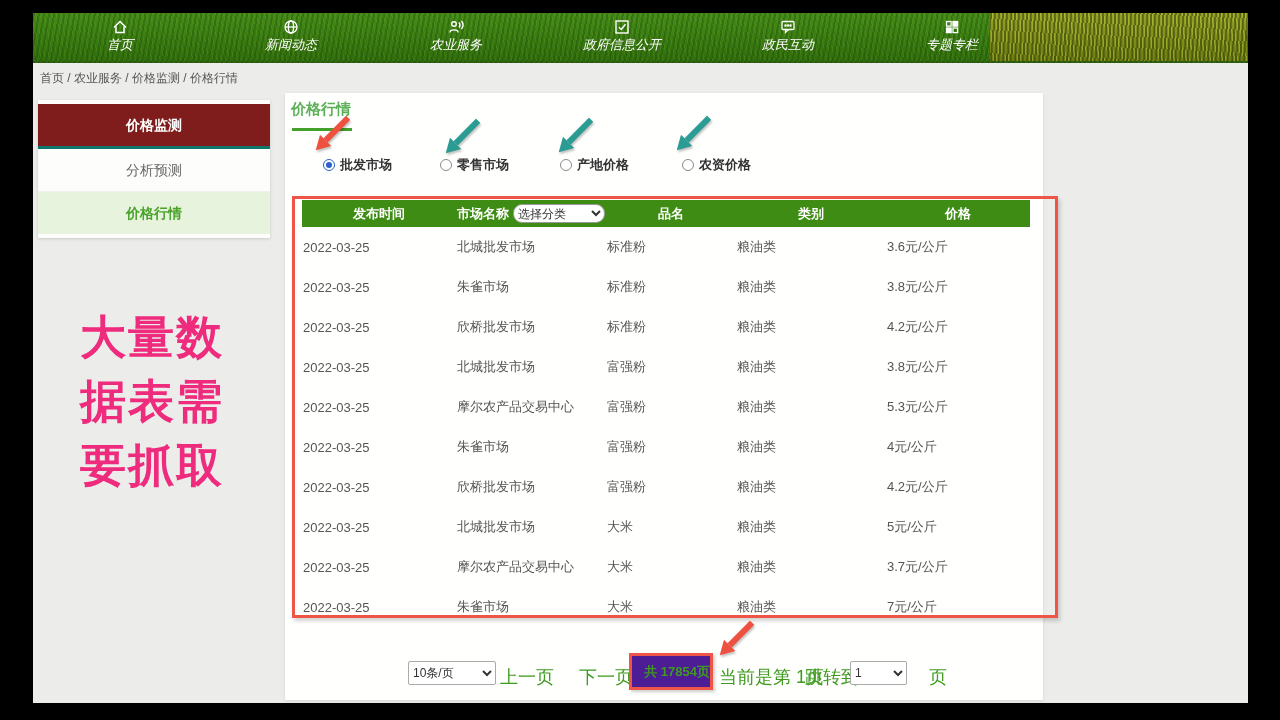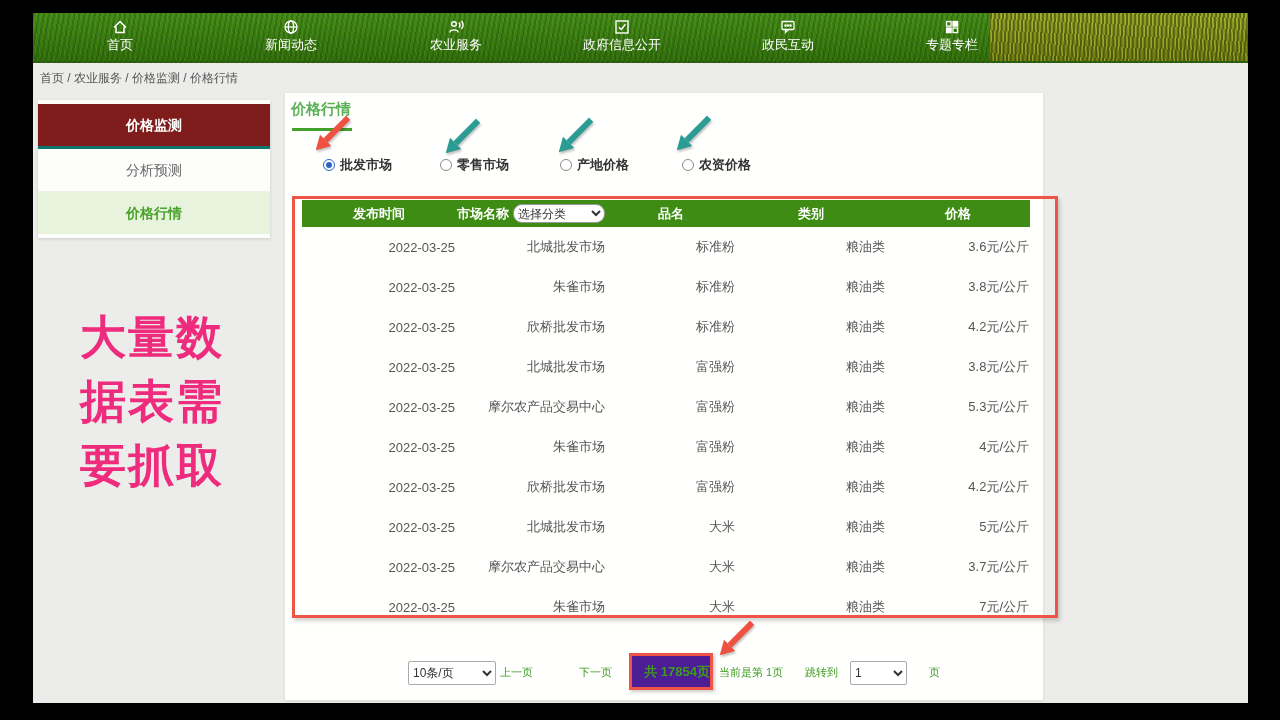--- a/index.html
+++ b/index.html
@@ -7,21 +7,21 @@
           font-family:"Liberation Sans","DejaVu Sans",sans-serif;}
   .page{position:absolute;left:33px;top:13px;width:1215px;height:690px;background:#ececea;}
 
   
   .topnav{position:absolute;left:0;top:0;width:100%;height:50px;
     background-color:#3a7d12;
     background-image:
       repeating-linear-gradient(100deg, rgba(18,58,4,.28) 0 2px, transparent 2px 5px),
       repeating-linear-gradient(78deg, rgba(110,170,40,.20) 0 1px, transparent 1px 4px),
       linear-gradient(180deg,#468c18,#306e0c);
-    border-bottom:2px solid rgba(20,50,5,.45);box-sizing:border-box;}
+    border-bottom:2px solid rgba(20,50,5,.45);box-sizing:border-box;font-style:italic;}
   .nav-item{position:absolute;top:0;height:50px;transform:translateX(-50%);
             color:#fff;text-align:center;cursor:pointer;}
   .nav-icon{display:block;margin:5px auto 0;width:18px;height:18px;}
   .nav-icon svg{display:block;}
   .nav-label{display:block;font-size:13px;line-height:16px;margin-top:1px;white-space:nowrap;}
   .grass-photo{position:absolute;left:957px;top:0;width:257px;height:48px;
     background-color:#7e8e18;
     background-image:
       repeating-linear-gradient(95deg, rgba(40,48,4,.5) 0 2px, transparent 2px 4px),
       repeating-linear-gradient(85deg, rgba(200,210,70,.38) 0 1px, transparent 1px 3px),
@@ -64,27 +64,27 @@
   
   .table-frame{position:absolute;left:7px;top:103px;width:766px;height:422px;
     border:3px solid #ee5546;box-sizing:border-box;pointer-events:none;
     box-shadow:2px 3px 4px rgba(0,0,0,.18);}
 
   
   .data-table{position:absolute;left:17px;top:107px;width:728px;border-collapse:collapse;
               table-layout:fixed;font-size:13px;color:#555;}
   .data-table thead th{background:#3e8c13;color:#fff;height:25px;font-weight:bold;
                        font-size:13px;text-align:center;white-space:nowrap;}
-  .data-table tbody td{height:38px;text-align:right;white-space:nowrap;overflow:hidden;}
+  .data-table tbody td{height:38px;text-align:left;white-space:nowrap;overflow:hidden;}
   .hdr-market{display:flex;align-items:center;justify-content:center;gap:4px;}
   .category-select{width:92px;height:19px;font-size:12px;color:#333;border:1px solid #999;
                    background:#fff;border-radius:9px;}
 
   
-  .pg-text{position:absolute;top:572px;font-size:11px;color:#3f9b1f;white-space:nowrap;}
+  .pg-text{position:absolute;top:572px;font-size:18px;color:#3f9b1f;white-space:nowrap;}
   .pg-link{cursor:pointer;}
   .pg-select{position:absolute;top:568px;height:24px;font-size:12px;color:#333;
              border:1px solid #aaa;background:#fff;border-radius:2px;}
   .total-box{position:absolute;left:344px;top:560px;width:84px;height:37px;
     border:3px solid #ee5546;box-sizing:border-box;display:flex;align-items:center;
     justify-content:flex-end;font-size:13px;font-weight:bold;color:#3f9b1f;
     box-shadow:2px 2px 3px rgba(0,0,0,.2);background:#4c1d95;white-space:nowrap;}
 </style>
 </head>
 <body>

